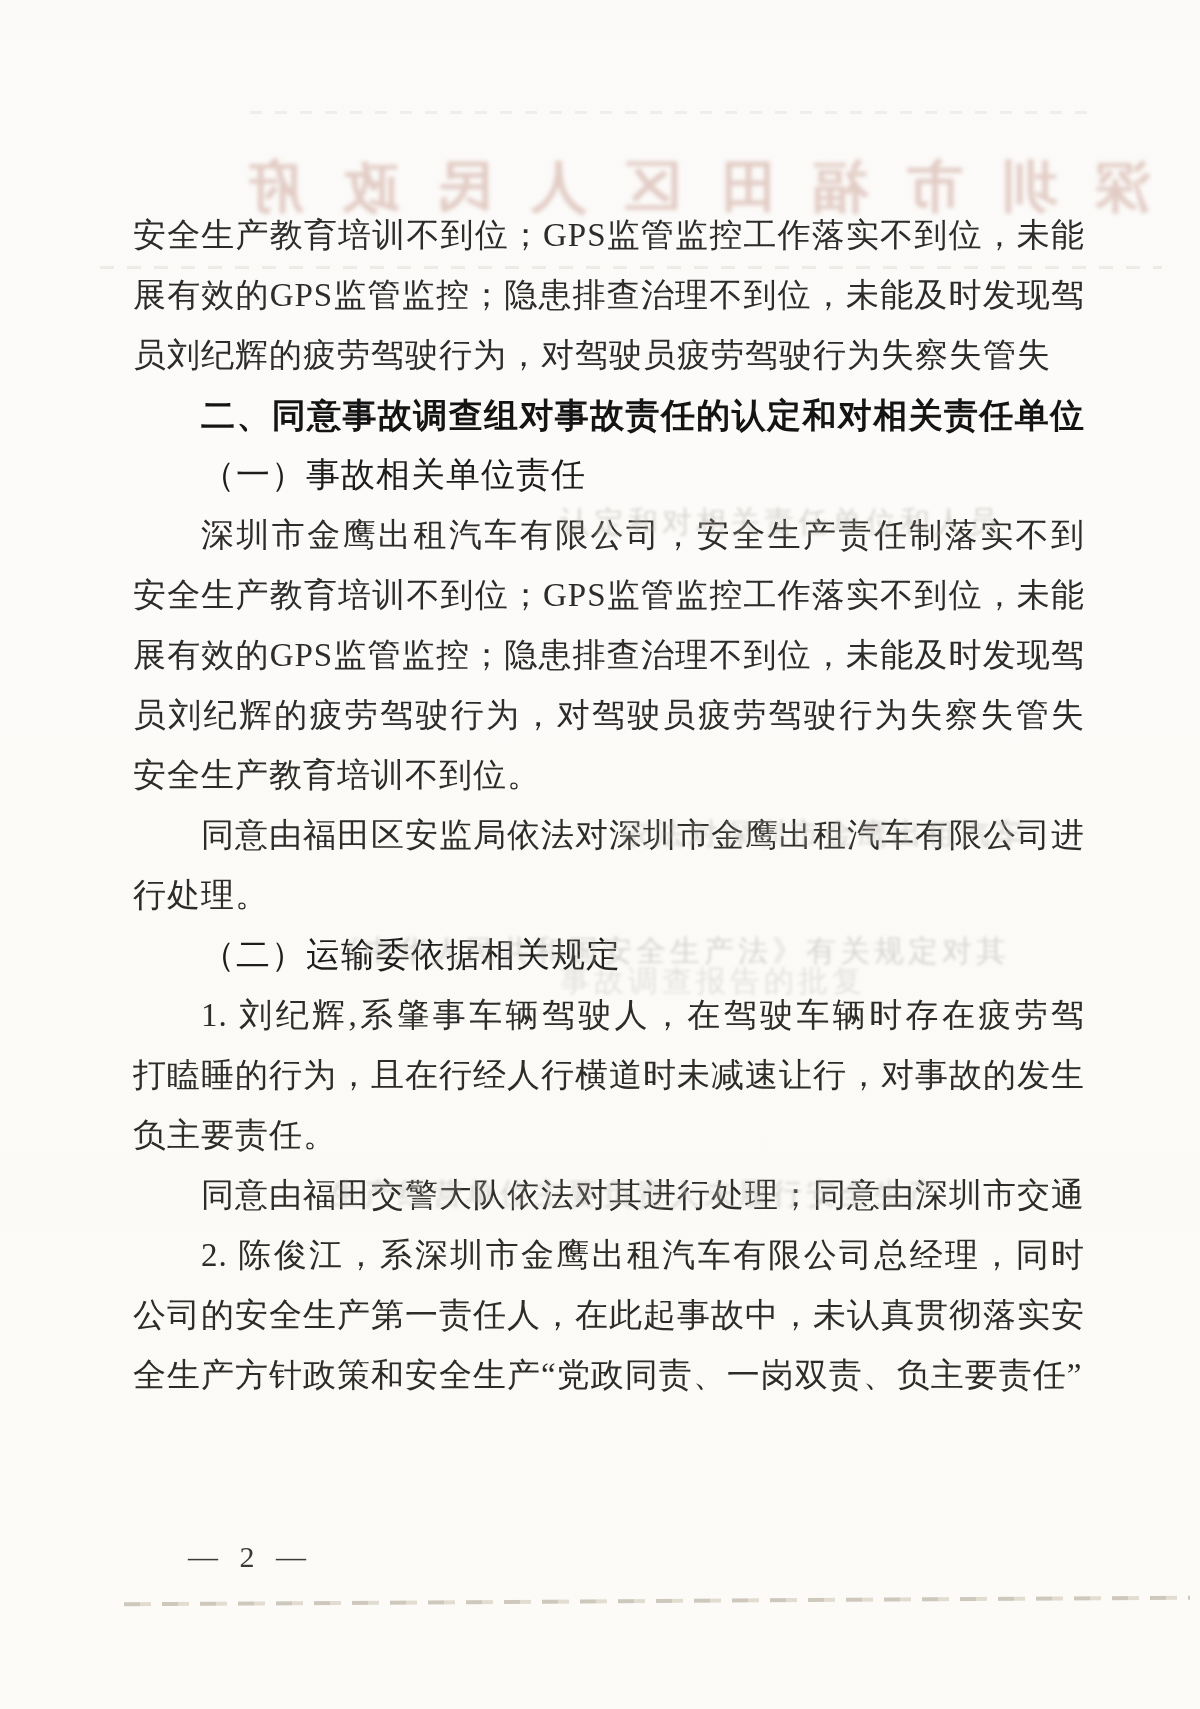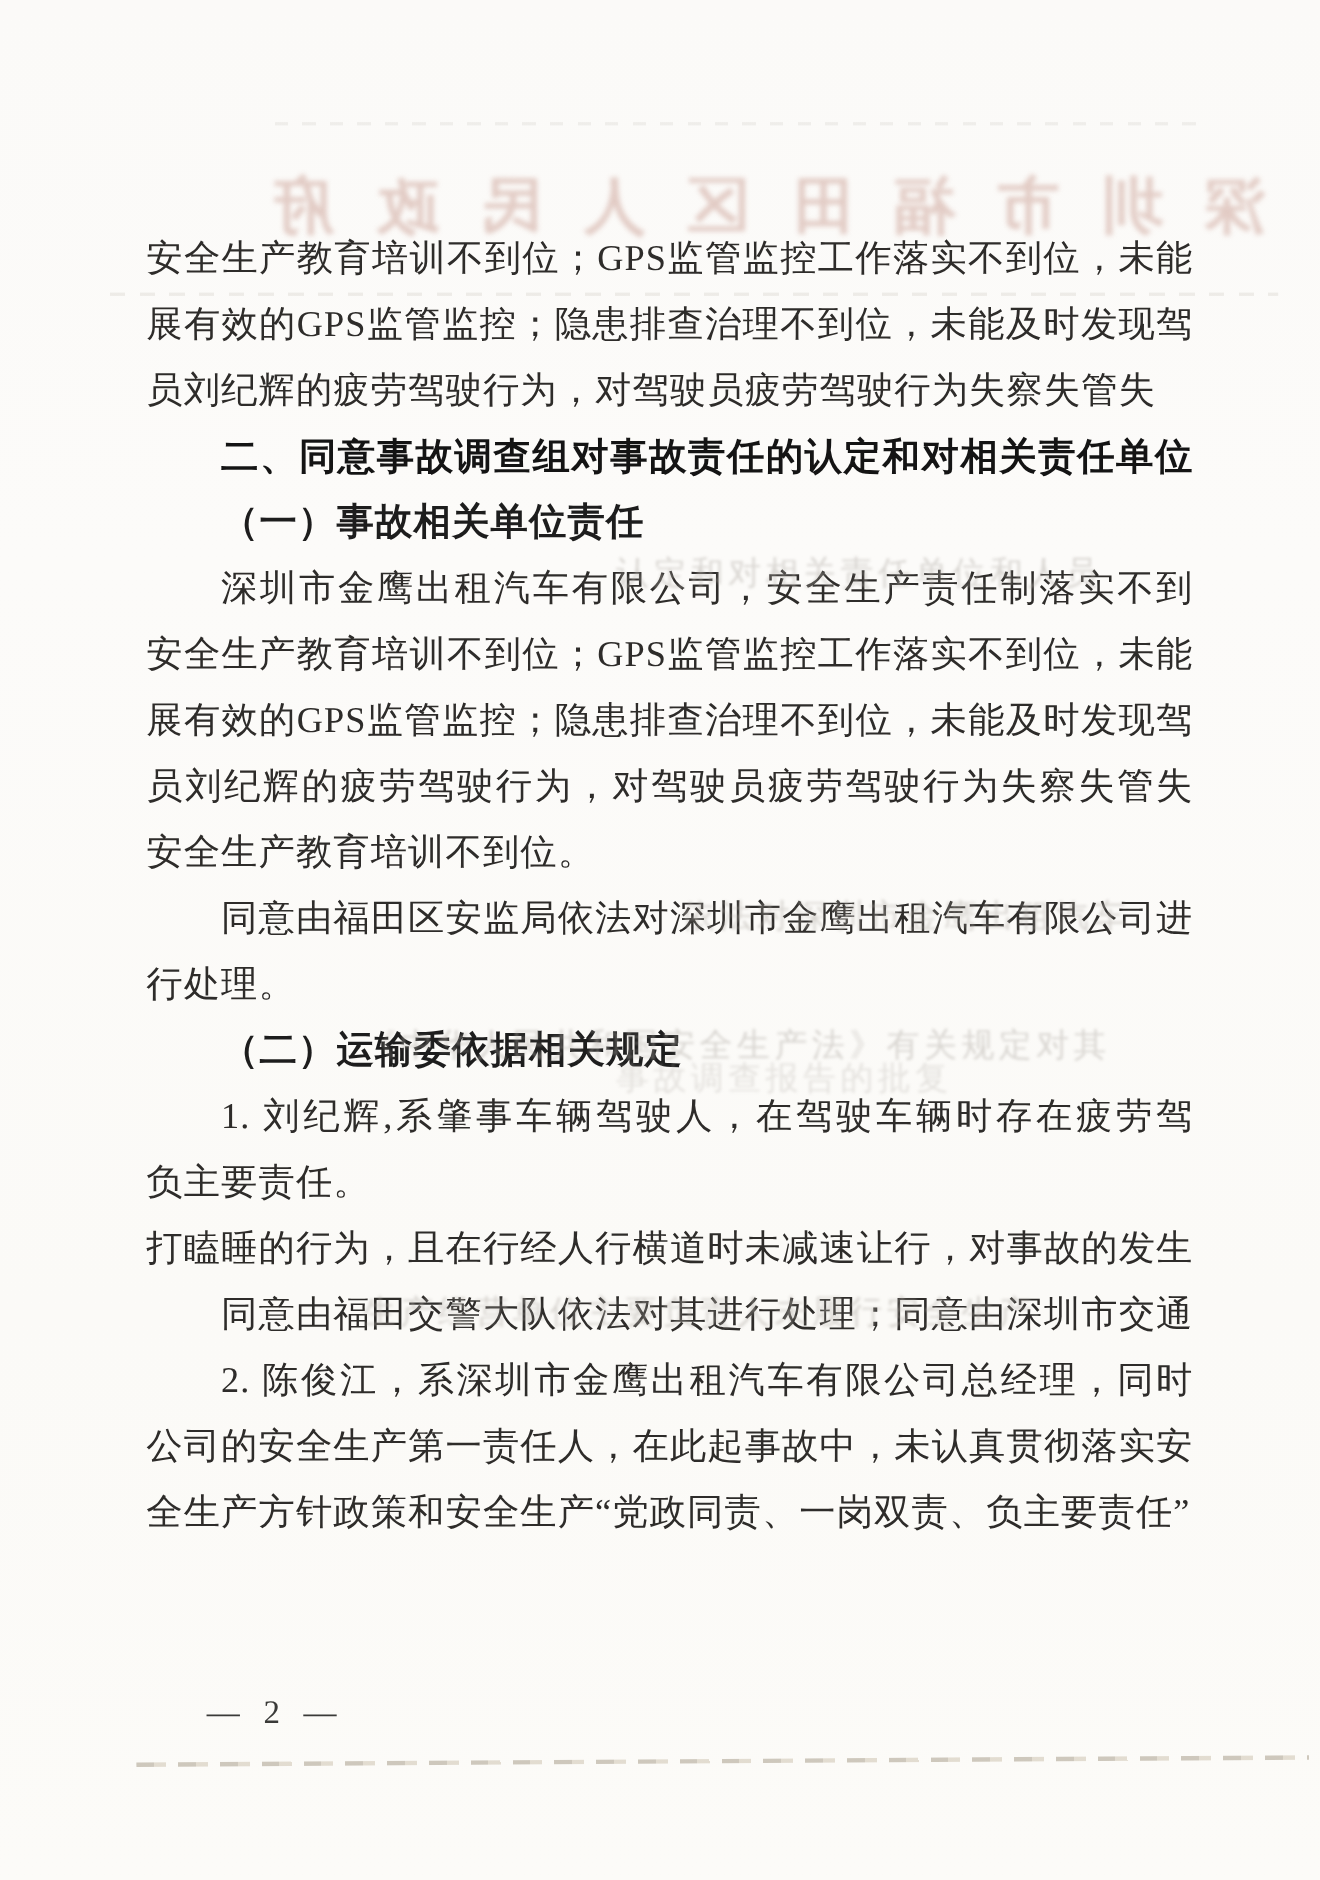--- a/index.html
+++ b/index.html
@@ -22,21 +22,21 @@
   .tl{
     height:60px;line-height:60px;font-size:33px;letter-spacing:1px;
     color:#2e2c2a;text-align:left;overflow:hidden;
   }
   .tl.j{text-align:justify;text-align-last:justify;}
   .tl.ind{text-indent:68px;}
   .tl.h-sans{
     font-family:"Liberation Sans","DejaVu Sans",sans-serif;
     font-weight:700;color:#141414;font-size:34px;
   }
-  .tl.h-kai{font-weight:700;color:#1d1d1d;font-size:34px;}
+  .tl.h-kai{font-weight:400;color:#1d1d1d;font-size:34px;}
   
   .frag{
     position:absolute;font-size:30px;letter-spacing:4px;line-height:34px;
     color:#b7b2ac;filter:blur(1.4px);opacity:.5;white-space:nowrap;overflow:hidden;
     font-family:"Liberation Serif","DejaVu Serif",serif;
   }
   .frag.f1{left:560px;top:505px;width:530px;}
   .frag.f2{left:620px;top:817px;width:470px;}
   .frag.f3{left:330px;top:934px;width:762px;}
   .frag.f4{left:330px;top:1177px;width:762px;}
@@ -86,22 +86,22 @@
     <div class="tl j">展有效的GPS监管监控；隐患排查治理不到位，未能及时发现驾驶</div>
     <div class="tl j">员刘纪辉的疲劳驾驶行为，对驾驶员疲劳驾驶行为失察失管失控，</div>
     <div class="tl">安全生产教育培训不到位。</div>
 
     <div class="tl ind j">同意由福田区安监局依法对深圳市金鹰出租汽车有限公司进</div>
     <div class="tl">行处理。</div>
 
     <div class="tl h-kai ind">（二）运输委依据相关规定</div>
 
     <div class="tl ind j">1. 刘纪辉,系肇事车辆驾驶人，在驾驶车辆时存在疲劳驾驶、</div>
+    <div class="tl j">打瞌睡的行为，且在行经人行横道时未减速让行，对事故的发生</div>
     <div class="tl">负主要责任。</div>
-    <div class="tl j">打瞌睡的行为，且在行经人行横道时未减速让行，对事故的发生</div>
 
     <div class="tl ind j">同意由福田交警大队依法对其进行处理；同意由深圳市交通</div>
 
     <div class="tl ind j">2. 陈俊江，系深圳市金鹰出租汽车有限公司总经理，同时为</div>
     <div class="tl j">公司的安全生产第一责任人，在此起事故中，未认真贯彻落实安</div>
     <div class="tl">全生产方针政策和安全生产“党政同责、一岗双责、负主要责任”</div>
   </div>
 
   <div class="frag f1">认定和对相关责任单位和人员</div>
   <div class="frag f2">依法对深圳市金鹰出租汽车</div>

